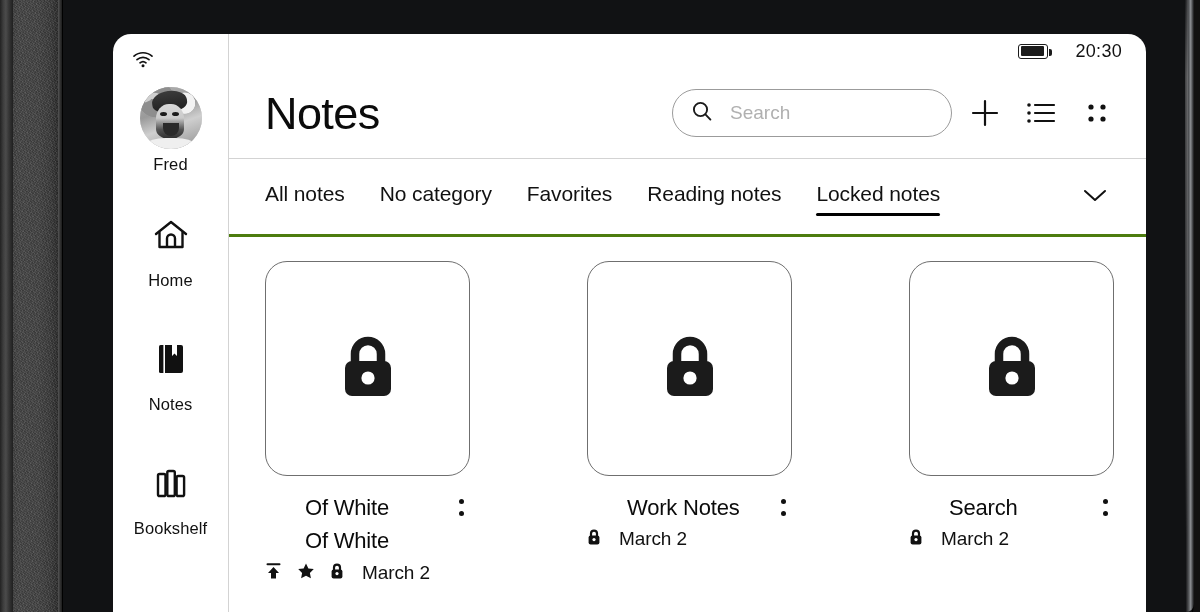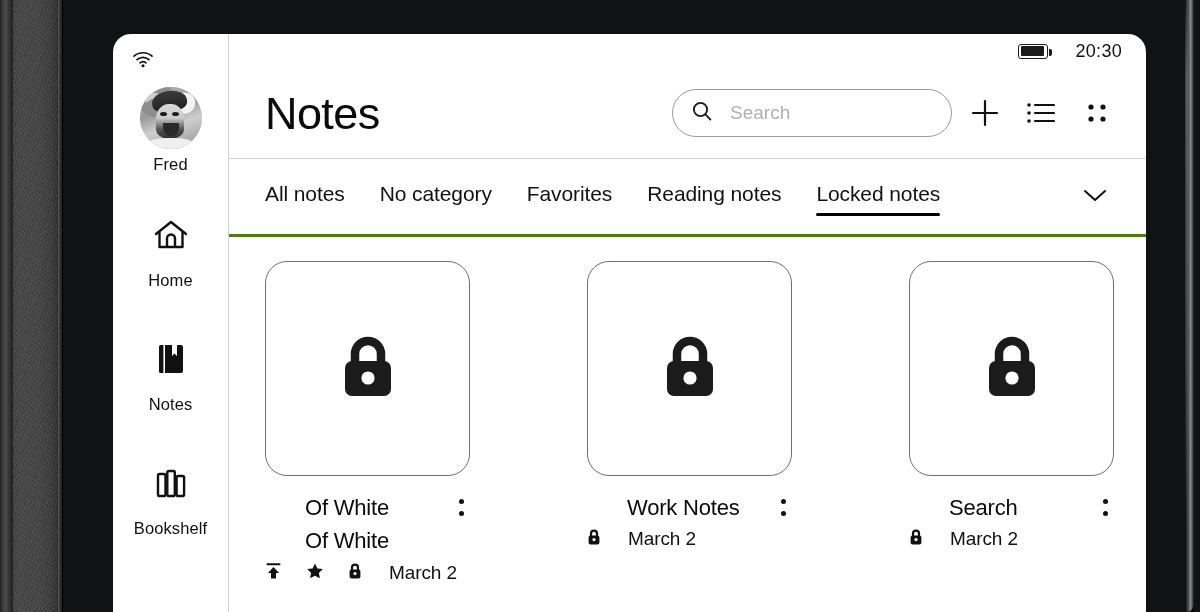--- a/index.html
+++ b/index.html
@@ -115,21 +115,21 @@
   .card-col { width:205px; margin-right:117px; }
   .card-thumb {
     width:205px; height:215px; border:1.2px solid #6f6f6f; border-radius:22px;
     display:flex; align-items:center; justify-content:center; background:#fff;
   }
   .card-title { font-size:22px; color:#0b0b0b; line-height:1.52; letter-spacing:-.2px; white-space:nowrap; }
   .card-head { display:flex; align-items:flex-start; justify-content:space-between; margin-top:15px;margin-left:40px; }
   .card-titles { min-width:0; }
   .kebab { display:flex; flex-direction:column; gap:7px; padding:8px 6px 0 0; }
   .kebab i { width:5px; height:5px; border-radius:50%; background:#111; display:block; }
-  .card-meta { display:flex; align-items:center; gap:24px; margin-top:4px; }
+  .card-meta { display:flex; align-items:center; gap:15px; margin-top:4px; }
   .meta-date { font-size:19px; color:#111; margin-left:3px; letter-spacing:-.1px; }
 </style>
 </head>
 <body>
 
 <div class="scene">
 
   <div class="cover-strip">
     <div class="cover-hinge"></div>
   </div>

